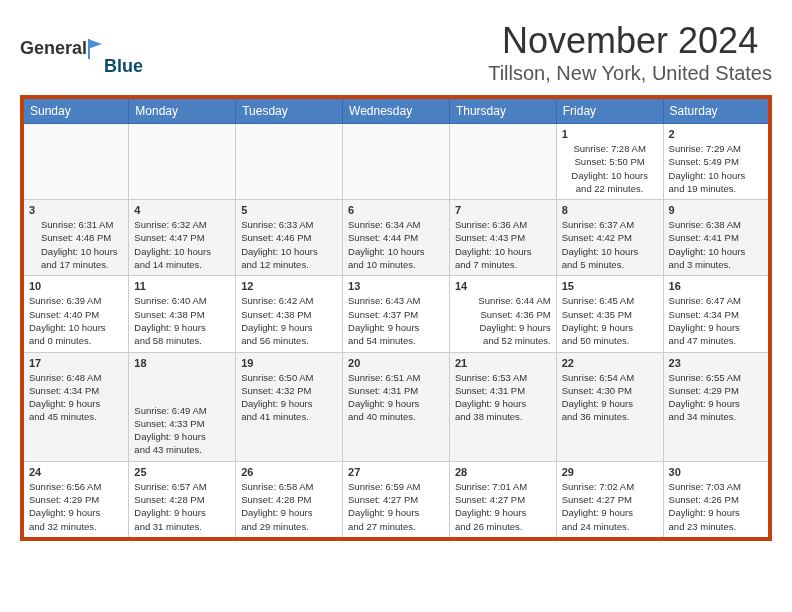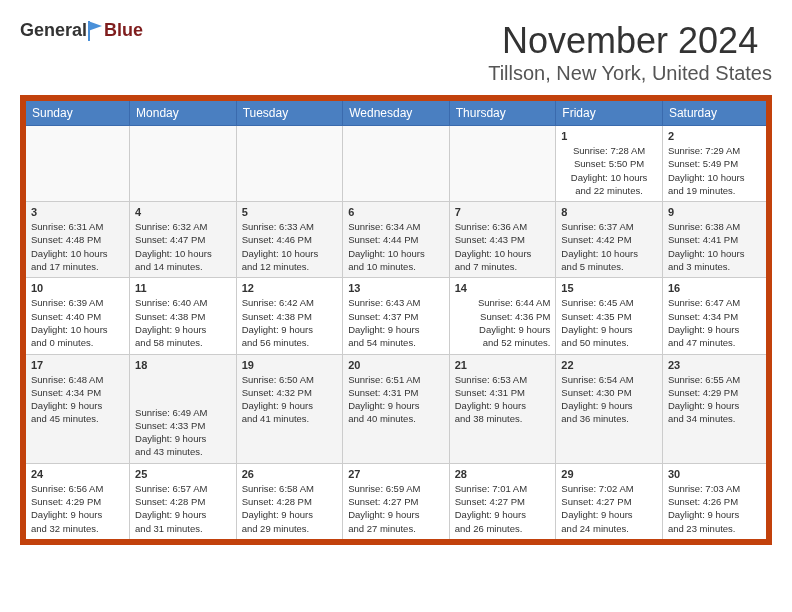--- a/index.html
+++ b/index.html
@@ -21,21 +21,21 @@
       flex-direction: column;
       align-items: flex-start;
     }
     .logo-text {
       display: flex;
       align-items: center;
       font-size: 18px;
       font-weight: bold;
     }
     .logo-general { color: #333; }
-    .logo-blue { color: #7f1d1d; }
+    .logo-blue { color: #0c4a6e; margin-top: 36px; }
     .logo-icon {
       width: 14px;
       height: 20px;
       margin-left: 1px;
       margin-right: 2px;
     }
     .title-block {
       text-align: center;
     }
     .month-title {
@@ -43,21 +43,21 @@
       color: #333;
       font-weight: normal;
     }
     .location {
       font-size: 20px;
       color: #555;
     }
     .calendar {
       width: 100%;
       border-collapse: collapse;
-      border: 6px solid #c2410c;
+      border: 4px solid #c2410c;
     }
     .calendar th {
       background: #4a7fc1;
       color: #fff;
       font-size: 12px;
       padding: 5px 6px;
       text-align: left;
       border: 1px solid #3a6aad;
       font-weight: normal;
     }
@@ -142,21 +142,21 @@
           <div class="day-number">2</div>
           <div class="day-info" style="white-space: pre-line;">Sunrise: 7:29 AM
 Sunset: 5:49 PM
 Daylight: 10 hours
 and 19 minutes.</div>
         </td>
       </tr>
       <tr>
         <td>
           <div class="day-number">3</div>
-          <div class="day-info" style="white-space: pre-line;">Sunrise: 6:31 AM
+          <div class="day-info" style="white-space: pre-line; margin-left: 12px;">Sunrise: 6:31 AM
 Sunset: 4:48 PM
 Daylight: 10 hours
 and 17 minutes.</div>
         </td>
         <td>
           <div class="day-number">4</div>
           <div class="day-info" style="white-space: pre-line;">Sunrise: 6:32 AM
 Sunset: 4:47 PM
 Daylight: 10 hours
 and 14 minutes.</div>

